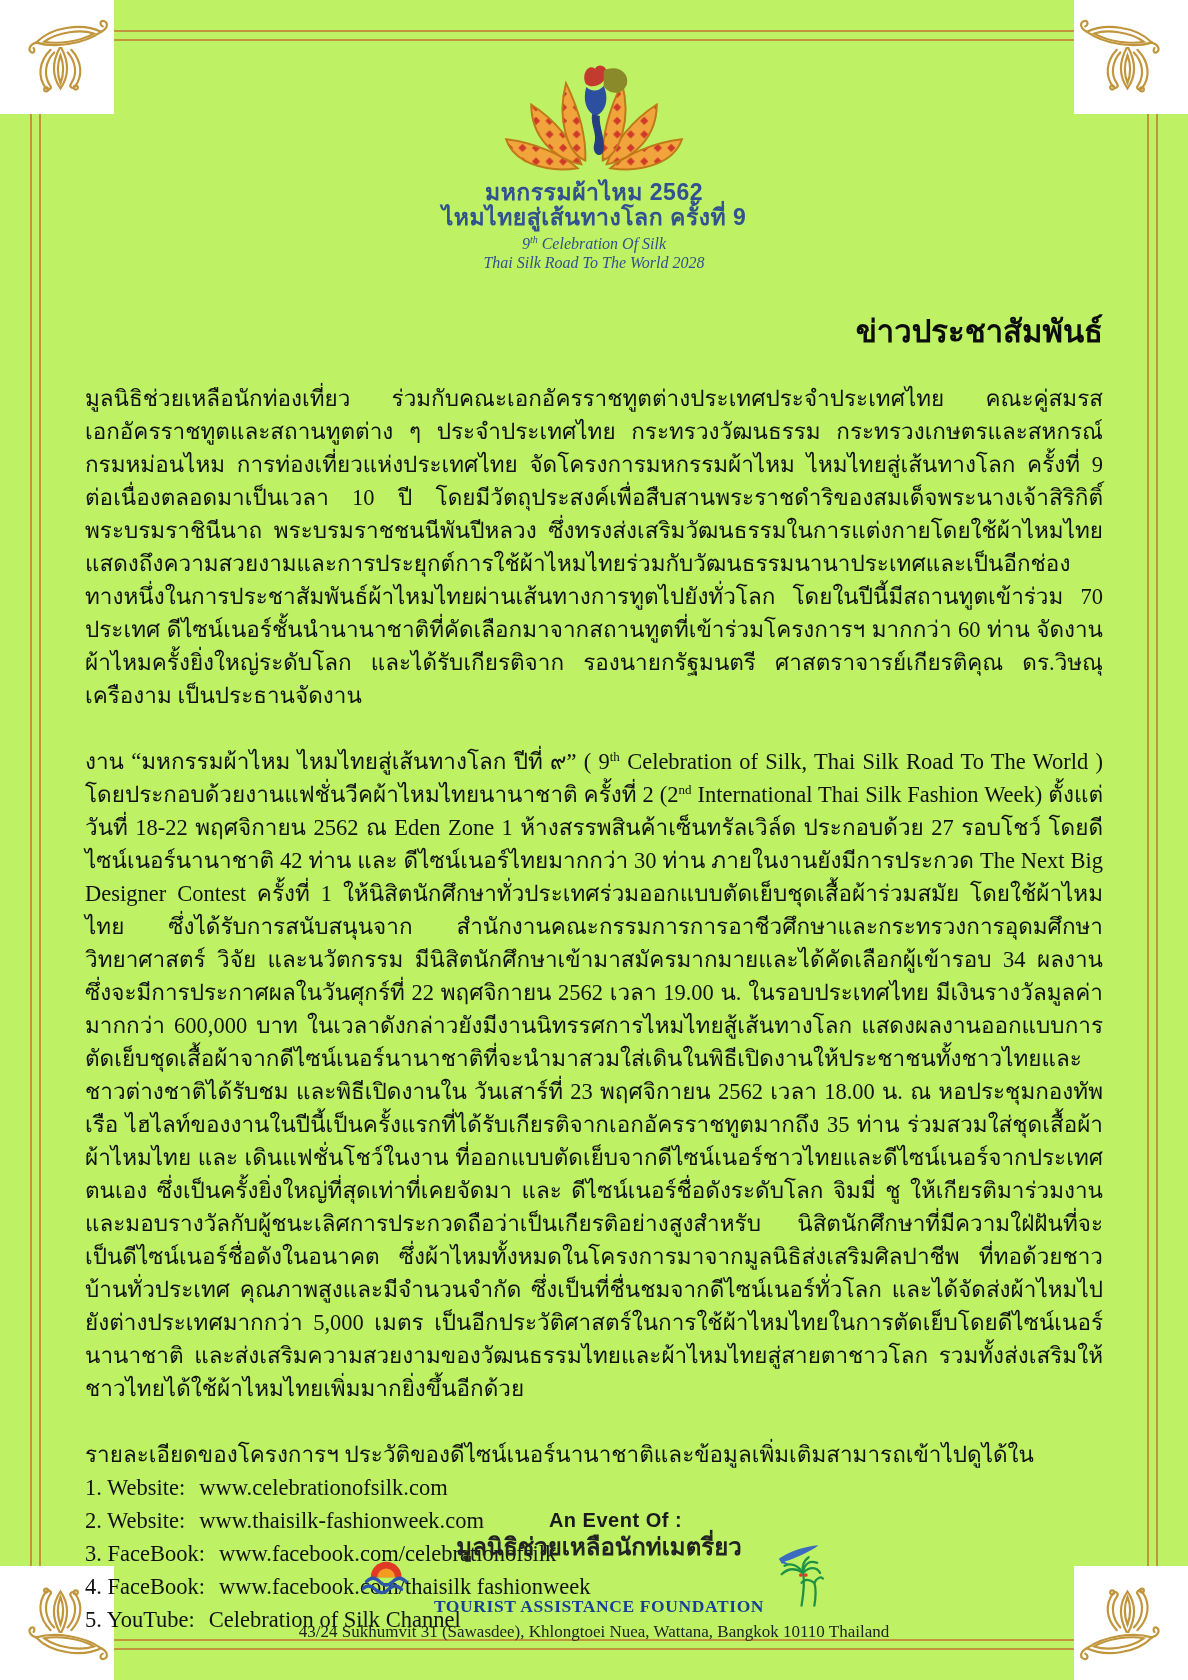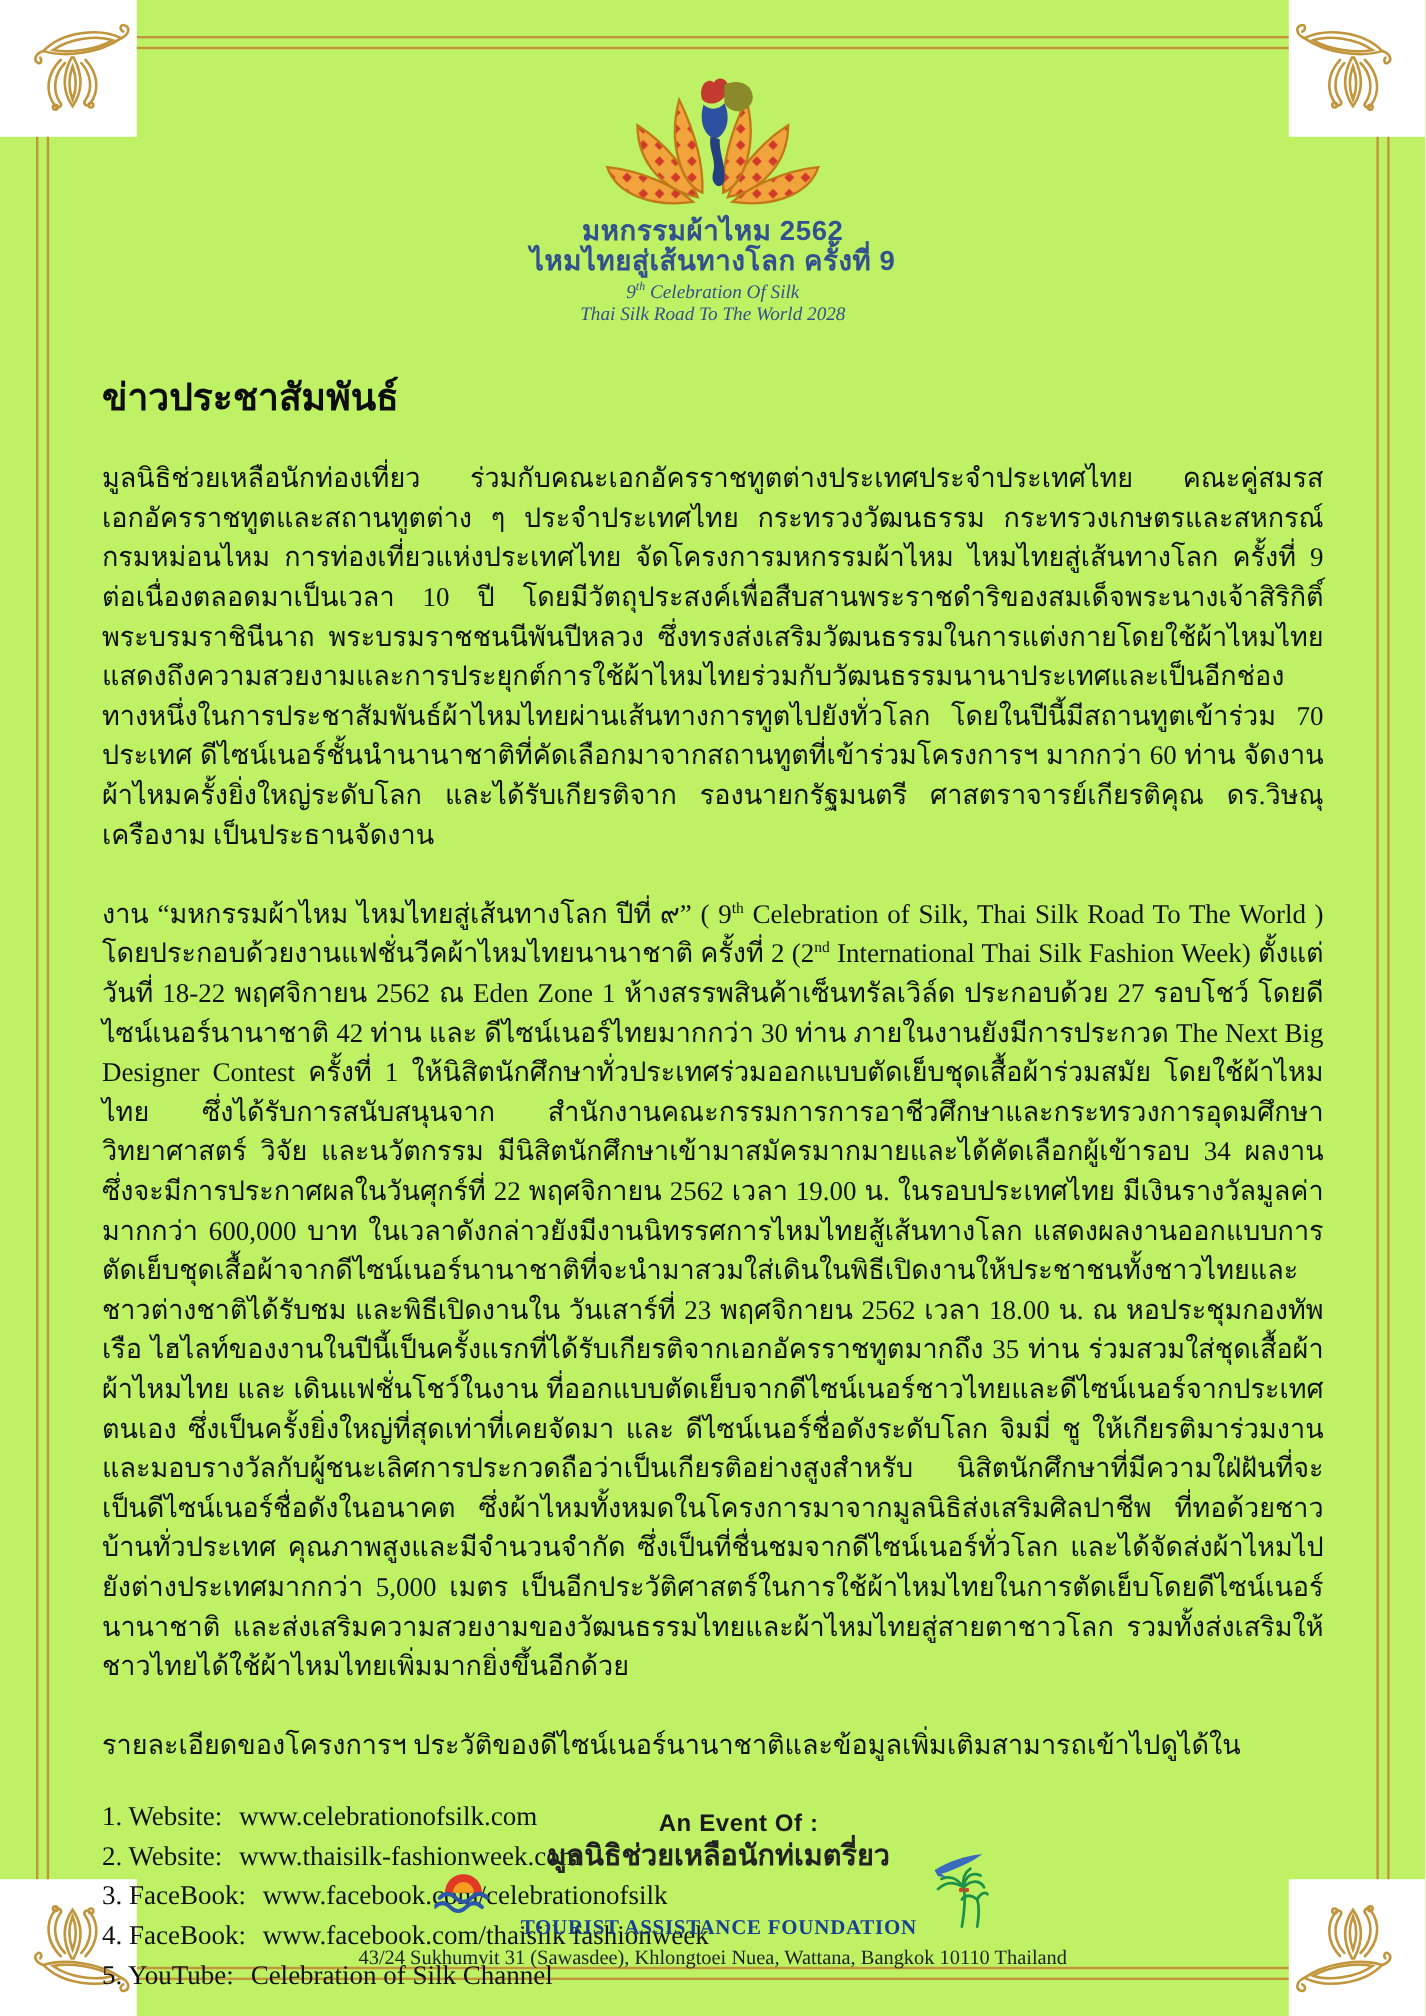--- a/index.html
+++ b/index.html
@@ -37,33 +37,33 @@
     color:#31518F;font-weight:bold;font-size:23px;line-height:25px;
     font-family:"Liberation Sans", sans-serif;letter-spacing:.5px;
   }
   .logo-thai-1{margin-top:6px;}
   .logo-script{
     color:#31518F;font-style:italic;font-size:16px;line-height:19px;
     font-family:"Liberation Serif", serif;
   }
   .logo-script sup{font-size:10px;}
   .doc-title{
-    margin:34px 0 0 0;text-align:left;
+    margin:34px 0 0 0;text-align:right;
     font-size:31px;font-weight:bold;color:#0d0d0d;
   }
   .body-text{
     margin:26px 0 0 0;
     font-size:22.5px;line-height:33px;
     text-align:justify;
     overflow-wrap:break-word;
   }
   .body-text.second{margin-top:33px;}
   .body-text sup{font-size:13px;line-height:0;}
   .links-intro{margin-top:33px;}
-  .links{margin-top:26px;}
+  .links{}
   .link-row{font-size:22.5px;line-height:33px;}
   .link-label{margin-right:14px;}
   
   .footer{
     position:absolute;left:0;right:0;bottom:38px;
     text-align:center;
   }
   .event-of{
     font-family:"Liberation Sans", sans-serif;
     font-size:20px;font-weight:600;color:#1a1a1a;letter-spacing:.5px;padding-left:43px;

